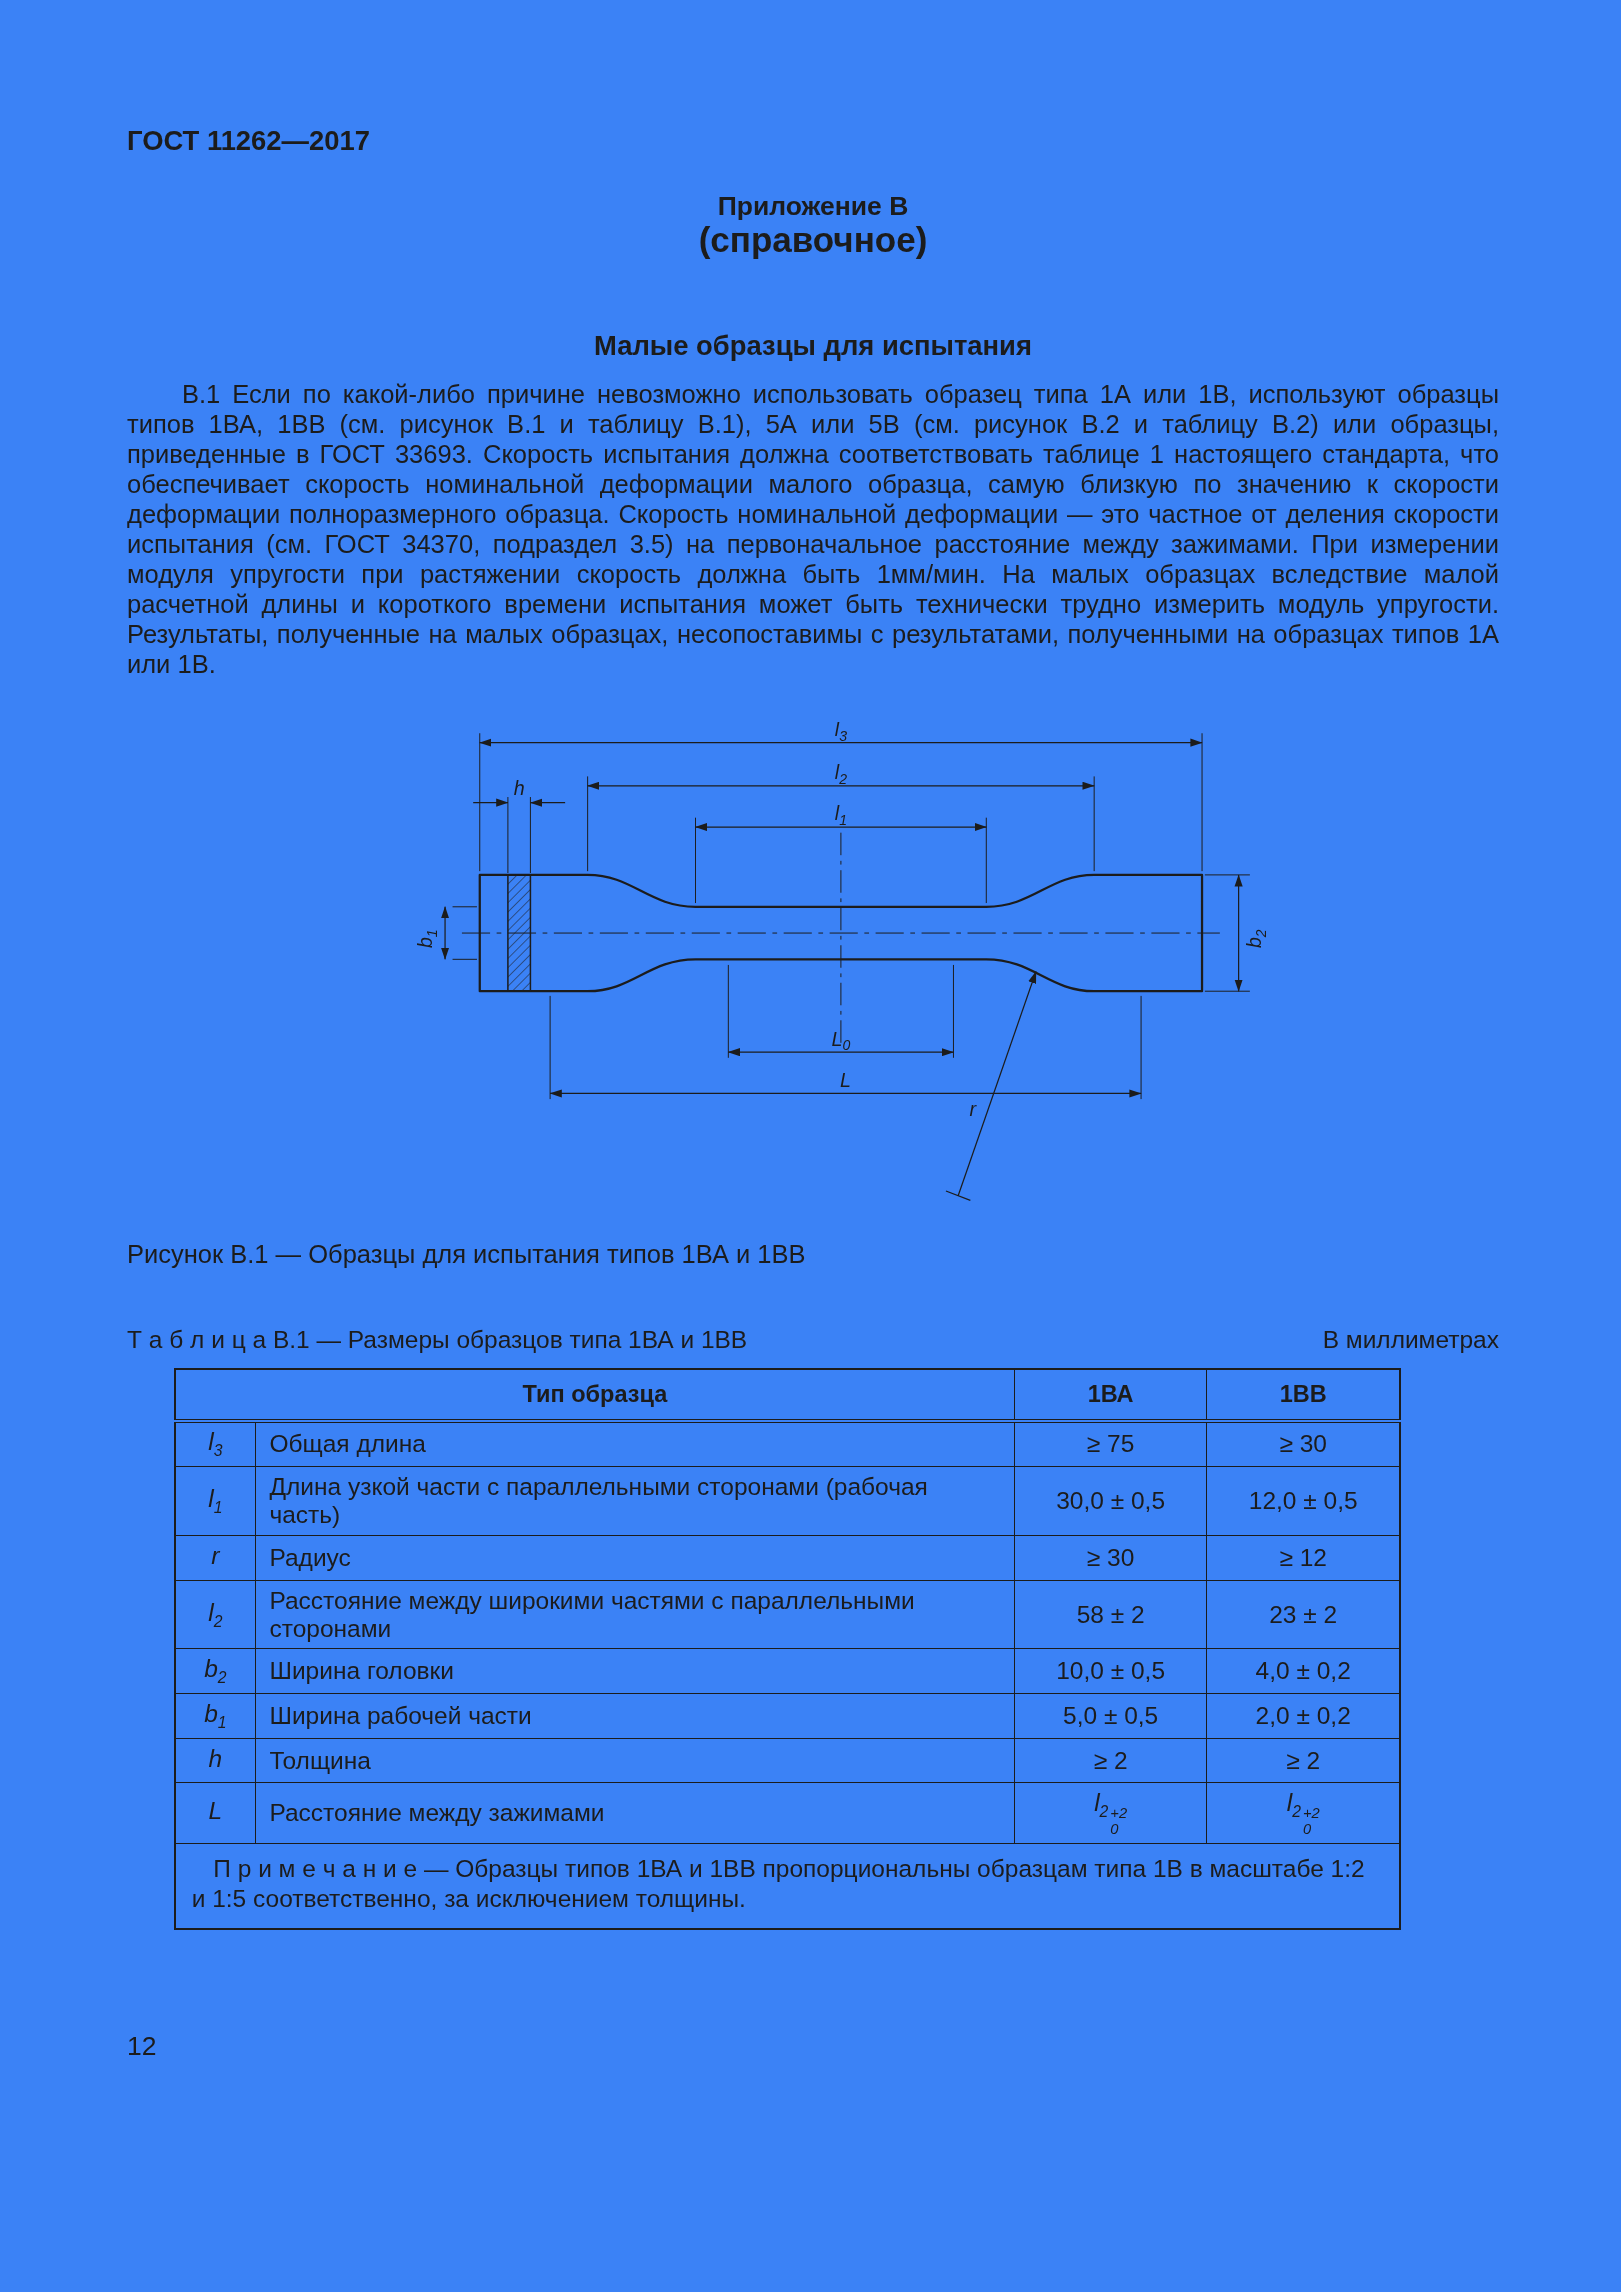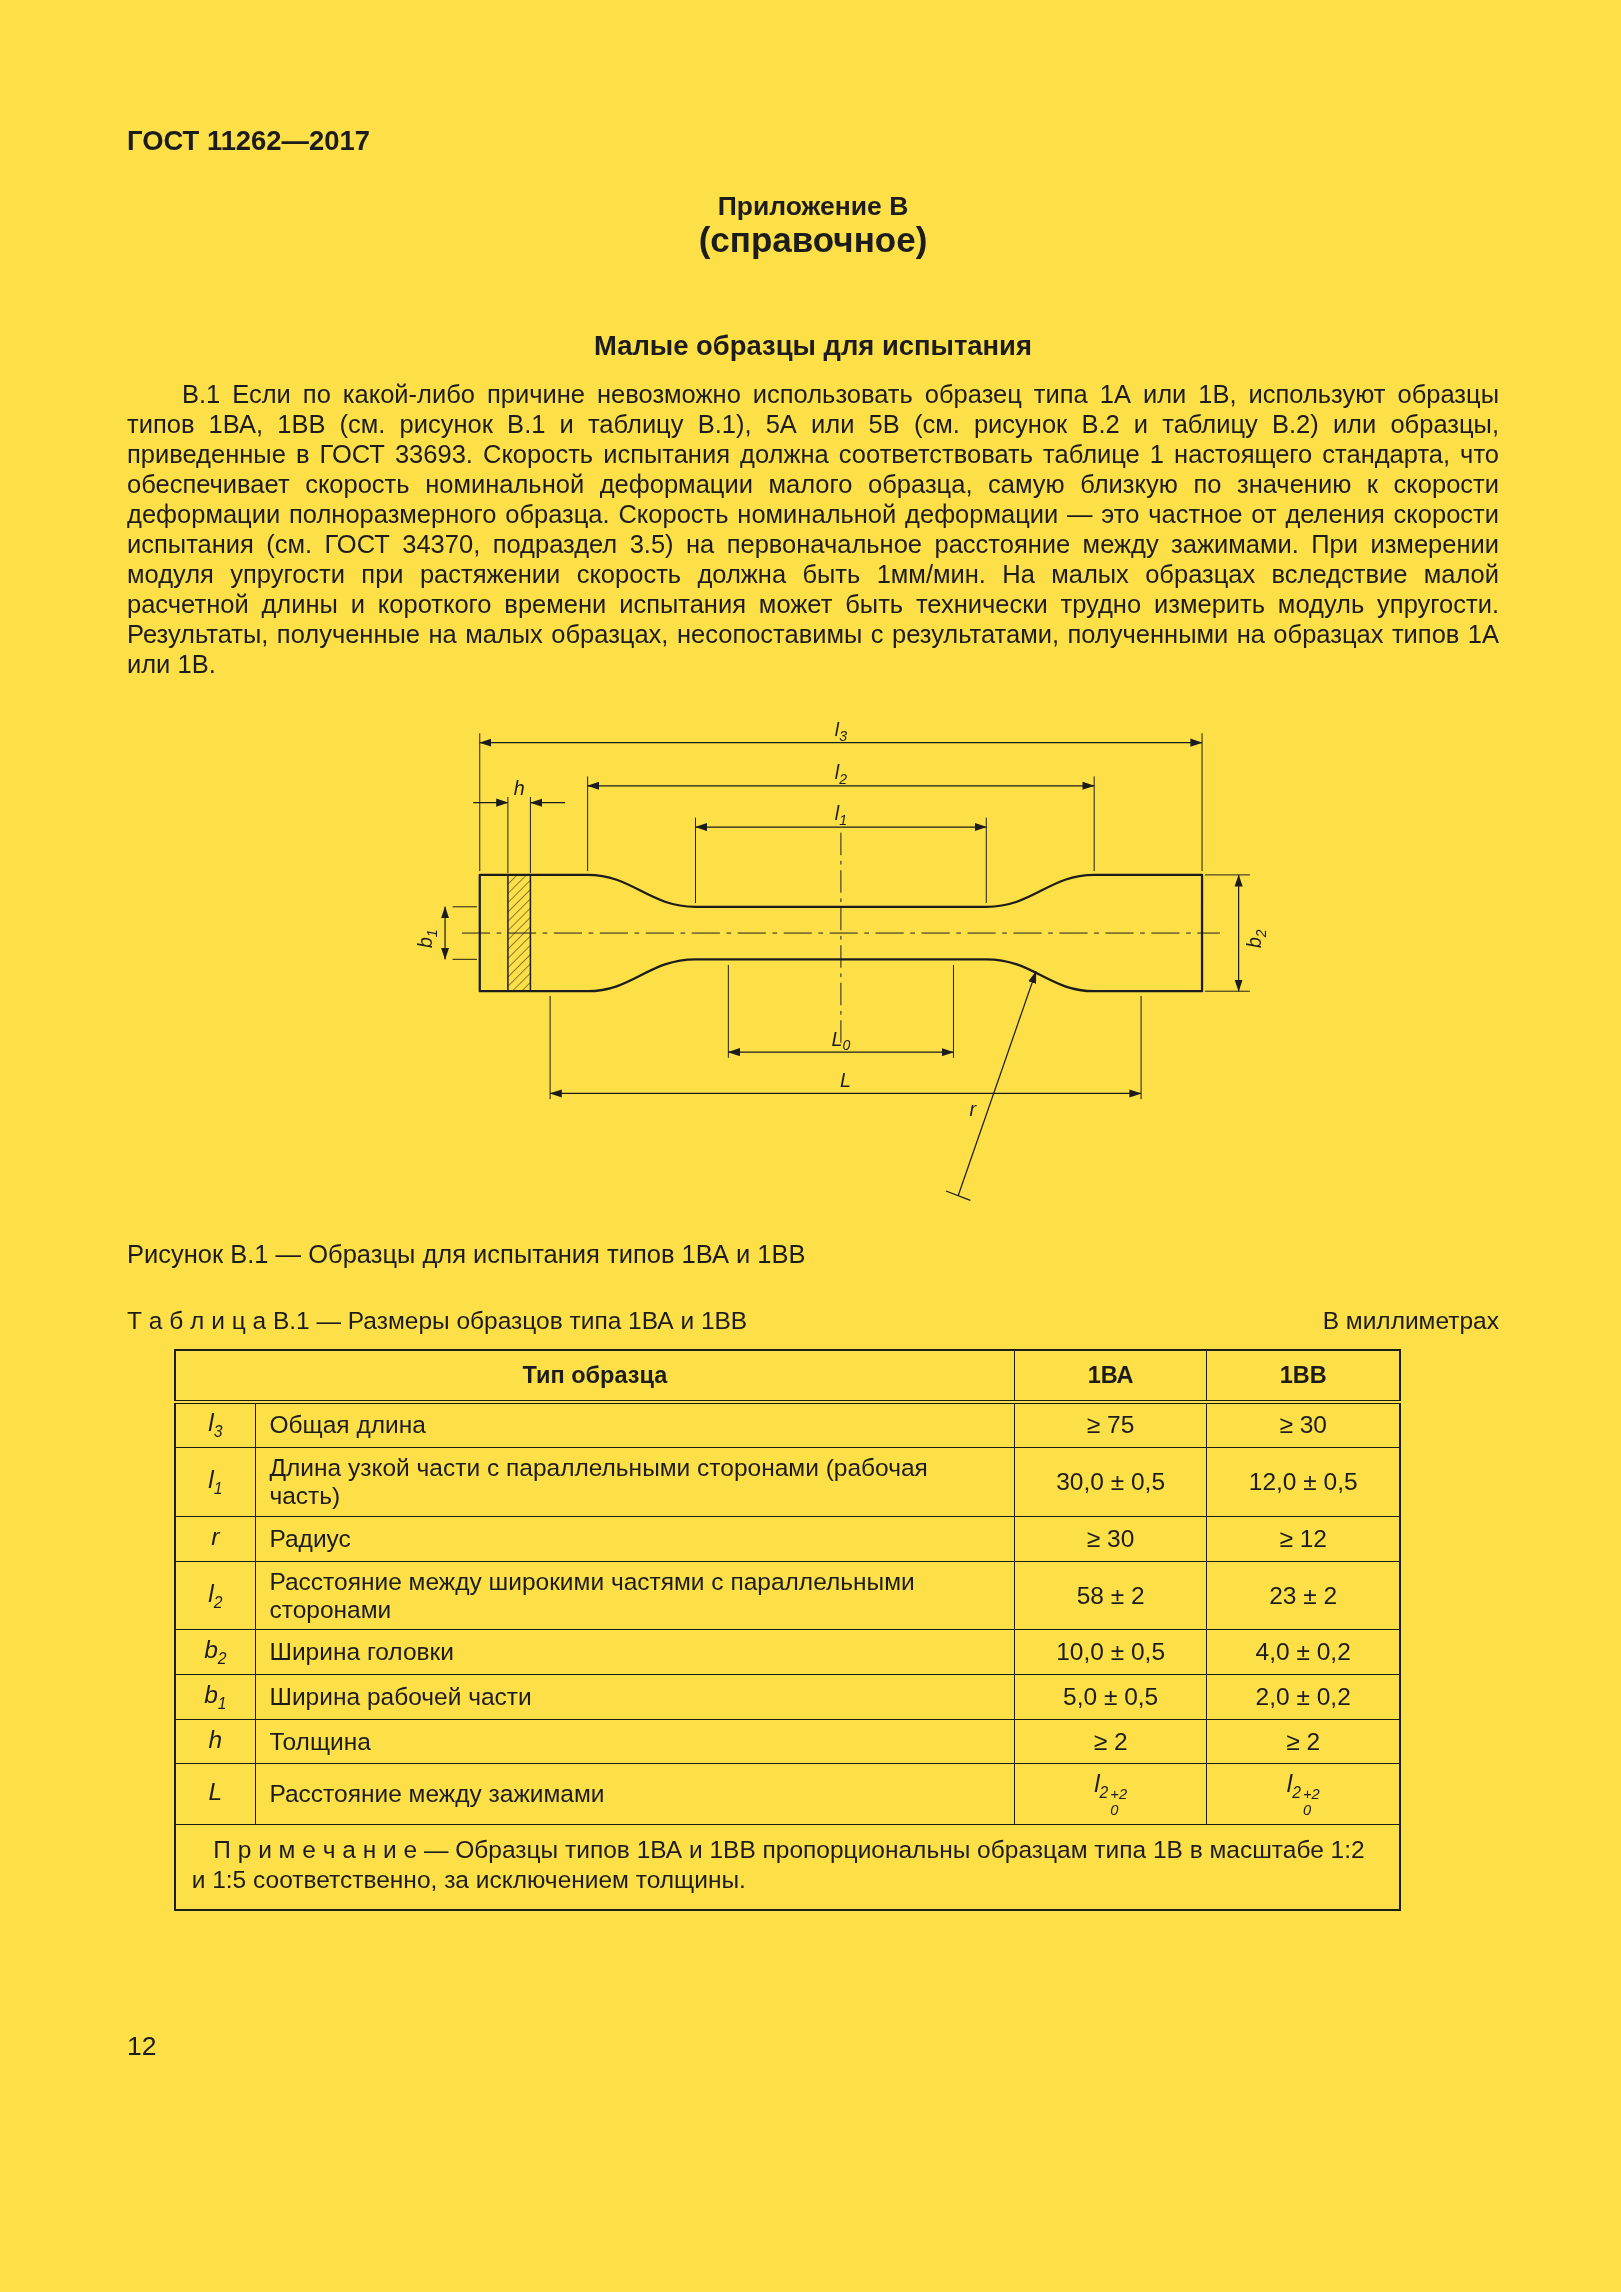--- a/index.html
+++ b/index.html
@@ -2,21 +2,21 @@
 <html><head>
 <meta charset="utf-8">
 <title>ГОСТ 11262—2017 — стр. 12</title>
 <style>
   html, body { margin: 0; padding: 0; background: #9a9a9a; }
   .page {
     position: relative;
     width: 1621px;
     height: 2293px;
     margin: 0 auto;
-    background: #fde047;
+    background: #3b82f6;
     color: #1c1c1c;
     font-family: "Liberation Sans", sans-serif;
     box-sizing: border-box;
     padding: 125px 122px 0 127px;
     overflow: hidden;
   }
   .doc-header { font-size: 27.4px; font-weight: bold; }
   .annex-title { margin-top: 33px; text-align: center; font-size: 26.5px; font-weight: bold; line-height: 33px; }
   .annex-sub  { text-align: center; font-size: 35px; font-weight: bold; line-height: 33px; }
   .section-title { margin: 74px 0 16px 0; text-align: center; font-size: 27.4px; font-weight: bold; }
@@ -35,21 +35,21 @@
   .fig-svg text { font-family: "Liberation Sans", sans-serif; font-size: 21px; font-style: italic; fill: #1c1c1c; }
   .fig-svg .sub-t { font-size: 15px; }
   .outline { fill: none; stroke: #1c1c1c; stroke-width: 2.4; stroke-linejoin: round; }
   .grip { stroke: #1c1c1c; stroke-width: 1.6; }
   .dim { stroke: #1c1c1c; stroke-width: 1.3; fill: none; }
   .ext { stroke: #1c1c1c; stroke-width: 1.05; fill: none; }
   .cl  { stroke: #1c1c1c; stroke-width: 1.05; fill: none; }
 
   
   .table-label-row {
-    margin-top: 38px;
+    margin-top: 57px;
     display: flex;
     justify-content: space-between;
     align-items: flex-end;
     font-size: 24.5px;
   }
   .spec-table {
     border-collapse: collapse;
     width: 1227px;
     margin: 13.7px 0 0 47px;
     font-size: 24.5px;

